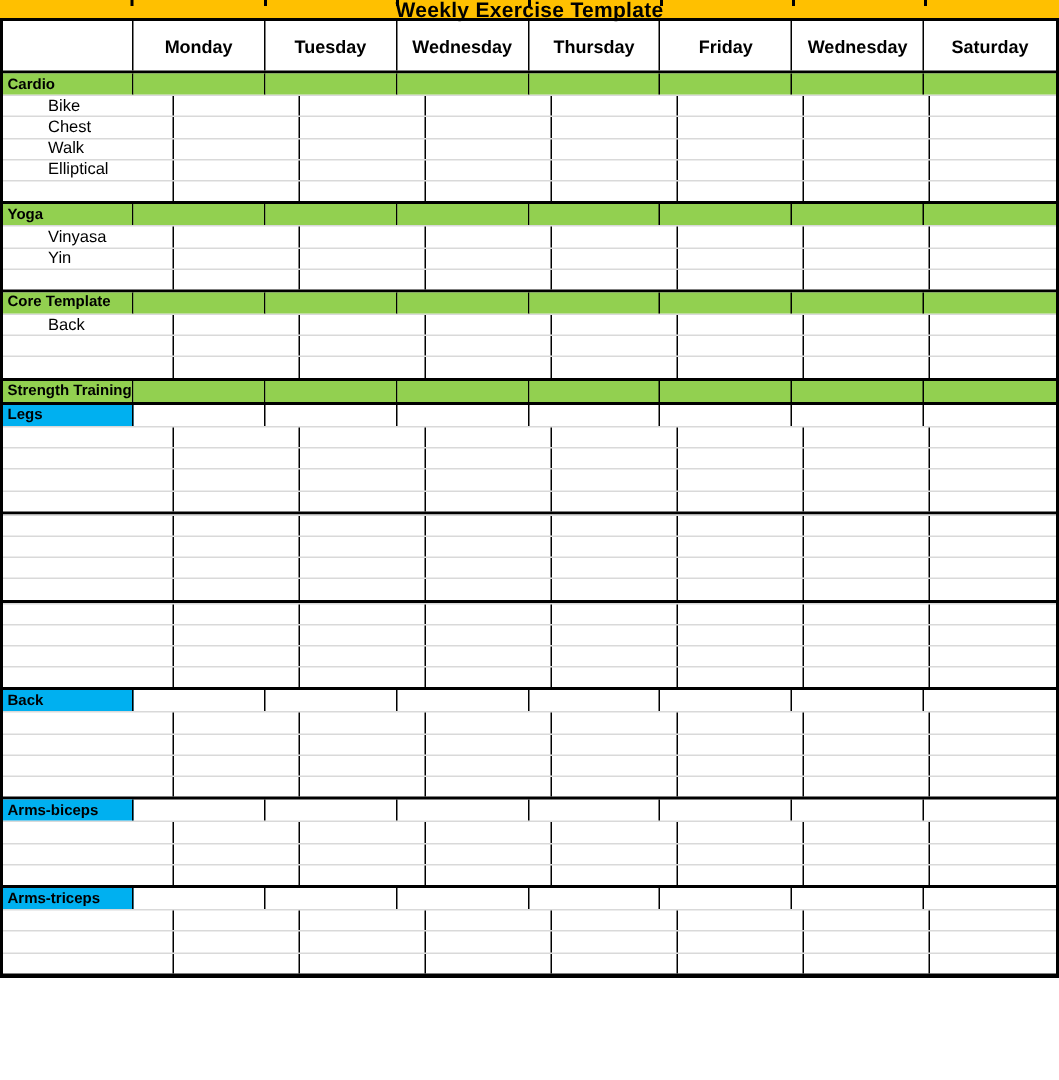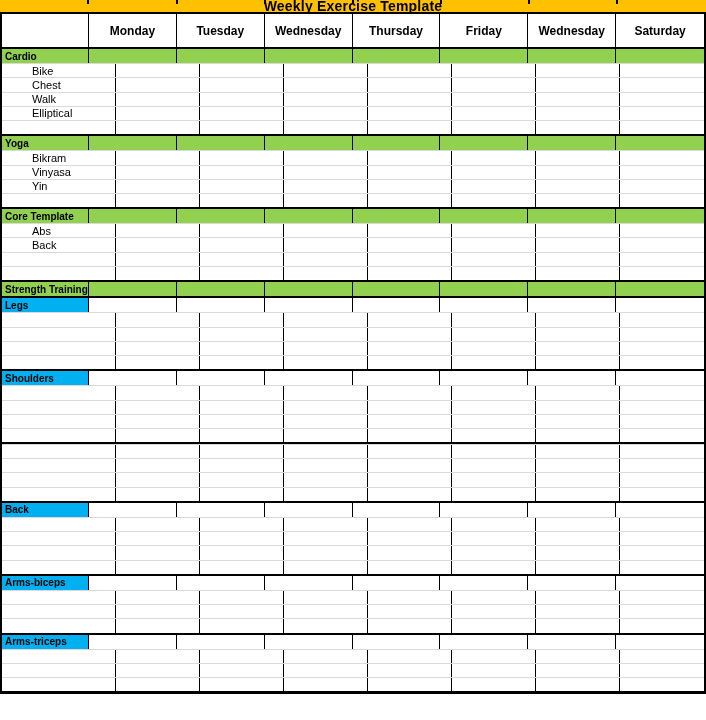--- a/index.html
+++ b/index.html
@@ -158,30 +158,20 @@
           <div class="cell label-cell bold green-cell">Yoga</div>
           <div class="cell green-cell"></div>
           <div class="cell green-cell"></div>
           <div class="cell green-cell"></div>
           <div class="cell green-cell"></div>
           <div class="cell green-cell"></div>
           <div class="cell green-cell"></div>
           <div class="cell green-cell"></div>
         </div>
         <div class="row gridline">
-          <div class="cell label-cell">Bikram</div>
-          <div class="cell"></div>
-          <div class="cell"></div>
-          <div class="cell"></div>
-          <div class="cell"></div>
-          <div class="cell"></div>
-          <div class="cell"></div>
-          <div class="cell"></div>
-        </div>
-        <div class="row gridline">
           <div class="cell label-cell">Vinyasa</div>
           <div class="cell"></div>
           <div class="cell"></div>
           <div class="cell"></div>
           <div class="cell"></div>
           <div class="cell"></div>
           <div class="cell"></div>
           <div class="cell"></div>
         </div>
         <div class="row gridline">
@@ -210,30 +200,20 @@
           <div class="cell label-cell bold green-cell">Core Template</div>
           <div class="cell green-cell"></div>
           <div class="cell green-cell"></div>
           <div class="cell green-cell"></div>
           <div class="cell green-cell"></div>
           <div class="cell green-cell"></div>
           <div class="cell green-cell"></div>
           <div class="cell green-cell"></div>
         </div>
         <div class="row gridline">
-          <div class="cell label-cell">Abs</div>
-          <div class="cell"></div>
-          <div class="cell"></div>
-          <div class="cell"></div>
-          <div class="cell"></div>
-          <div class="cell"></div>
-          <div class="cell"></div>
-          <div class="cell"></div>
-        </div>
-        <div class="row gridline">
           <div class="cell label-cell">Back</div>
           <div class="cell"></div>
           <div class="cell"></div>
           <div class="cell"></div>
           <div class="cell"></div>
           <div class="cell"></div>
           <div class="cell"></div>
           <div class="cell"></div>
         </div>
         <div class="row gridline">
@@ -315,30 +295,20 @@
           <div class="cell"></div>
           <div class="cell"></div>
           <div class="cell"></div>
           <div class="cell"></div>
           <div class="cell"></div>
           <div class="cell"></div>
           <div class="cell"></div>
         </div>
       </div>
       <div class="section">
-        <div class="row">
-          <div class="cell label-cell bold blue-cell">Shoulders</div>
-          <div class="cell"></div>
-          <div class="cell"></div>
-          <div class="cell"></div>
-          <div class="cell"></div>
-          <div class="cell"></div>
-          <div class="cell"></div>
-          <div class="cell"></div>
-        </div>
         <div class="row gridline">
           <div class="cell label-cell"></div>
           <div class="cell"></div>
           <div class="cell"></div>
           <div class="cell"></div>
           <div class="cell"></div>
           <div class="cell"></div>
           <div class="cell"></div>
           <div class="cell"></div>
         </div>

